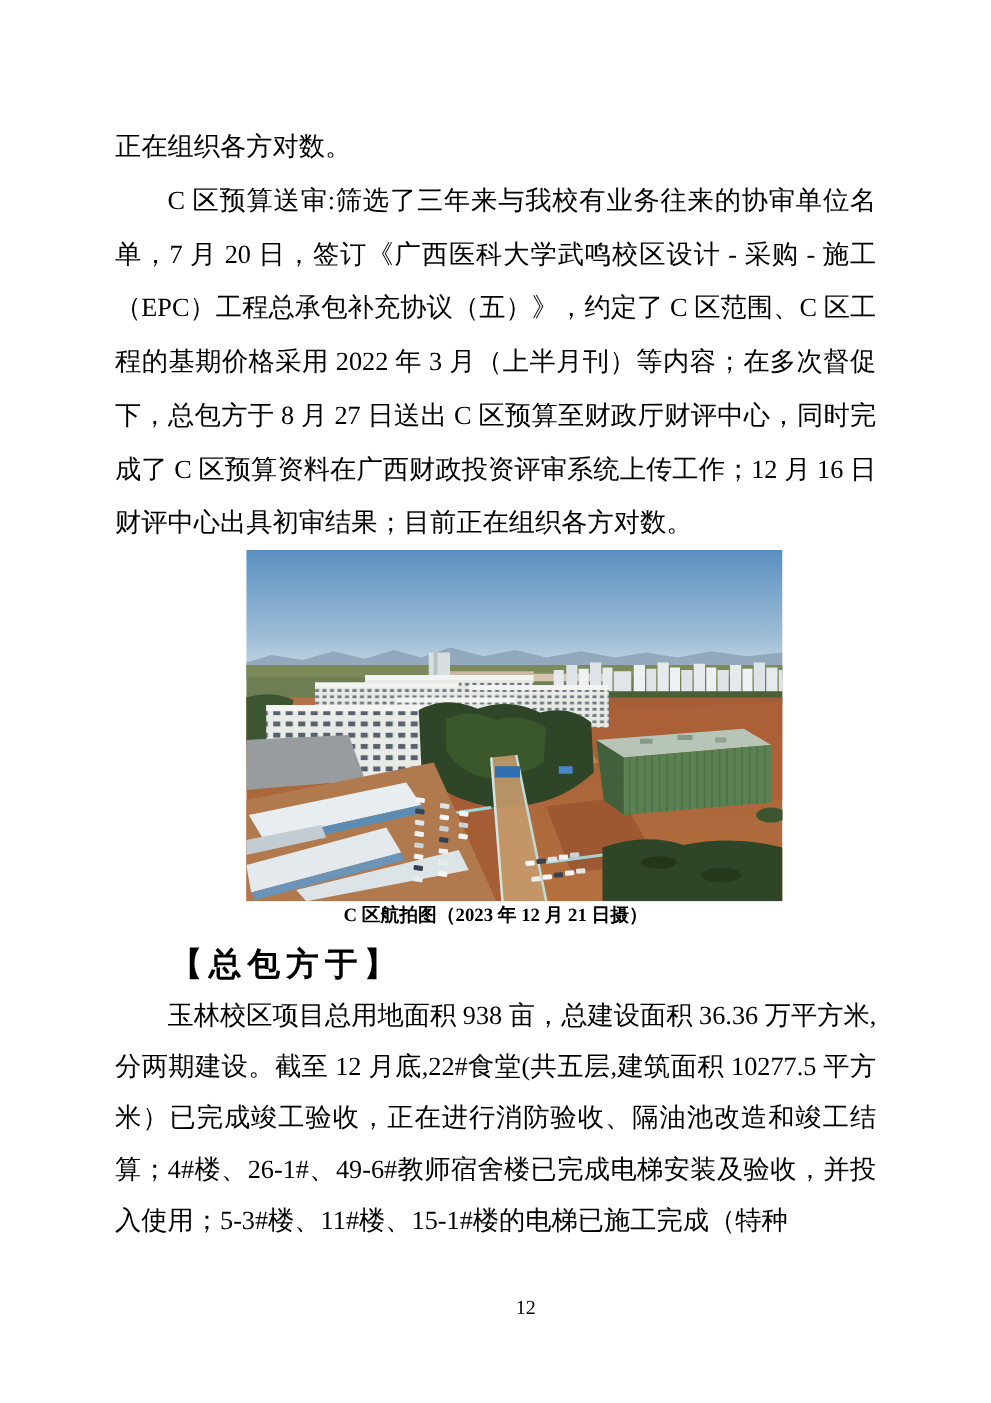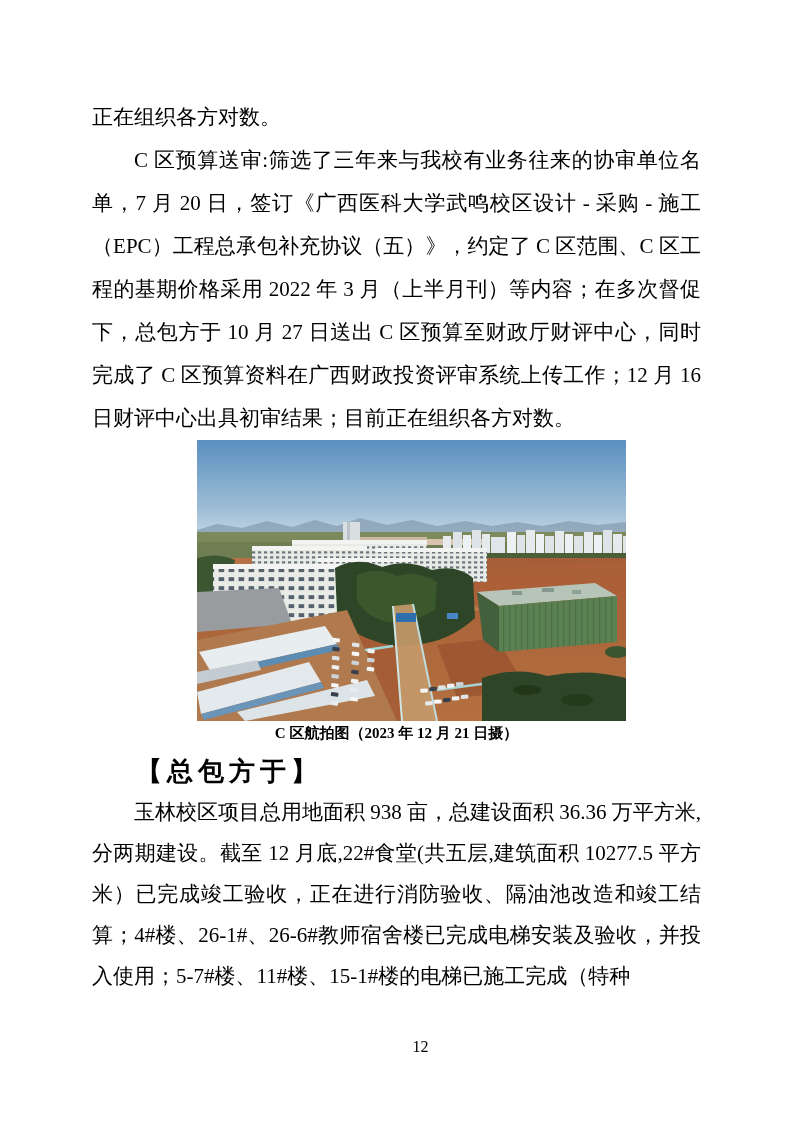--- a/index.html
+++ b/index.html
@@ -63,21 +63,21 @@
   }
 </style>
 </head>
 <body>
 
 <div class="page">
   <div class="content">
 
     <p class="body-text lh43 no-indent">正在组织各方对数。</p>
 
-    <p class="body-text lh43 indent">C 区预算送审:筛选了三年来与我校有业务往来的协审单位名单，7 月 20 日，签订《广西医科大学武鸣校区设计 - 采购 - 施工（EPC）工程总承包补充协议（五）》，约定了 C 区范围、C 区工程的基期价格采用 2022 年 3 月（上半月刊）等内容；在多次督促下，总包方于 10 月 27 日送出 C 区预算至财政厅财评中心，同时完成了 C 区预算资料在广西财政投资评审系统上传工作；12 月 16 日财评中心出具初审结果；目前正在组织各方对数。</p>
+    <p class="body-text lh43 indent">C 区预算送审:筛选了三年来与我校有业务往来的协审单位名单，7 月 20 日，签订《广西医科大学武鸣校区设计 - 采购 - 施工（EPC）工程总承包补充协议（五）》，约定了 C 区范围、C 区工程的基期价格采用 2022 年 3 月（上半月刊）等内容；在多次督促下，总包方于 8 月 27 日送出 C 区预算至财政厅财评中心，同时完成了 C 区预算资料在广西财政投资评审系统上传工作；12 月 16 日财评中心出具初审结果；目前正在组织各方对数。</p>
 
     <figure class="figure-block">
       <div class="photo">
         <svg width="429" height="281" viewBox="0 0 429 281" xmlns="http://www.w3.org/2000/svg">
           <defs>
             <linearGradient id="sky" x1="0" y1="0" x2="0" y2="1">
               <stop offset="0" stop-color="#5a8fc0"></stop>
               <stop offset="0.65" stop-color="#9dbdd6"></stop>
               <stop offset="1" stop-color="#cfdde6"></stop>
             </linearGradient>
@@ -240,18 +240,18 @@
             <ellipse cx="330" cy="250" rx="14" ry="5" fill="#233618"></ellipse>
             <ellipse cx="380" cy="260" rx="16" ry="6" fill="#243a1b"></ellipse>
           </g>
         </svg>
       </div>
       <figcaption class="caption">C 区航拍图（2023 年 12 月 21 日摄）</figcaption>
     </figure>
 
     <h3 class="section-heading">【总包方于】</h3>
 
-    <p class="body-text lh41 indent para-after-heading">玉林校区项目总用地面积 938 亩，总建设面积 36.36 万平方米,分两期建设。截至 12 月底,22#食堂(共五层,建筑面积 10277.5 平方米）已完成竣工验收，正在进行消防验收、隔油池改造和竣工结算；4#楼、26-1#、26-6#教师宿舍楼已完成电梯安装及验收，并投入使用；5-7#楼、11#楼、15-1#楼的电梯已施工完成（特种</p>
+    <p class="body-text lh41 indent para-after-heading">玉林校区项目总用地面积 938 亩，总建设面积 36.36 万平方米,分两期建设。截至 12 月底,22#食堂(共五层,建筑面积 10277.5 平方米）已完成竣工验收，正在进行消防验收、隔油池改造和竣工结算；4#楼、26-1#、49-6#教师宿舍楼已完成电梯安装及验收，并投入使用；5-3#楼、11#楼、15-1#楼的电梯已施工完成（特种</p>
 
   </div>
 
   <div class="page-number">12</div>
 </div>
 
 </body></html>

